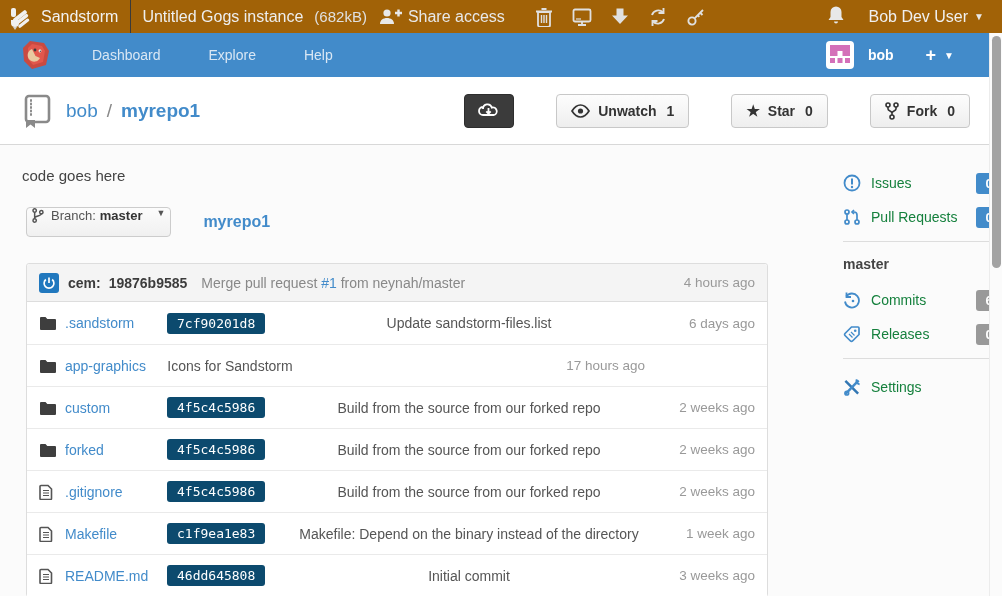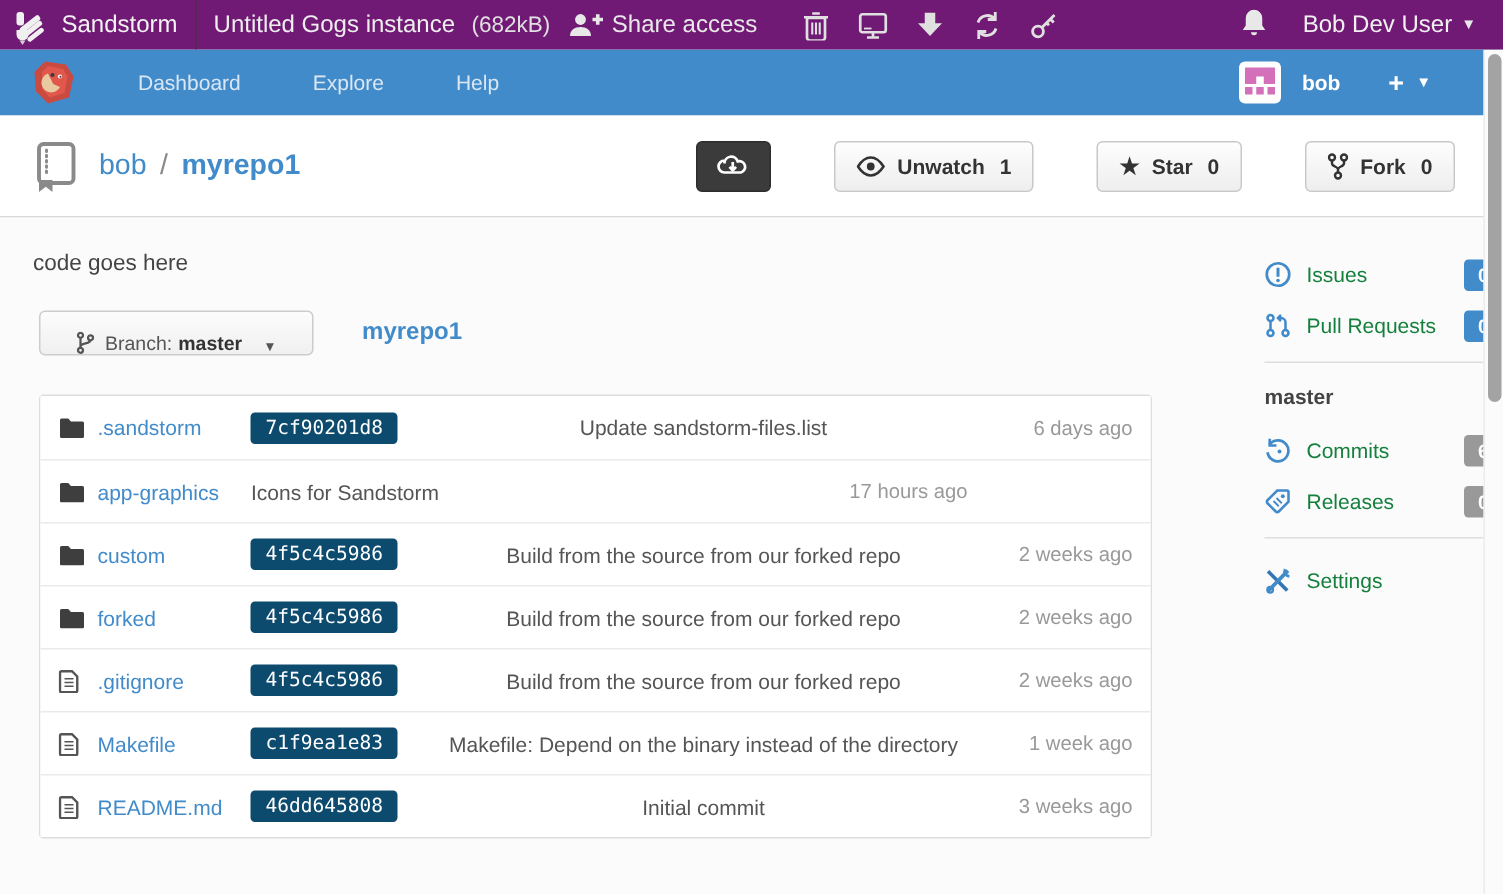--- a/index.html
+++ b/index.html
@@ -1,20 +1,20 @@
 <!DOCTYPE html>
 <html><head>
 <meta charset="utf-8">
 <style>
   * { margin:0; padding:0; box-sizing:border-box; }
   html,body { width:1002px; height:596px; overflow:hidden; }
   body { font-family:"Liberation Sans", sans-serif; background:#fff; position:relative; }
 
   
-  .topbar { height:33px; background:#701a75; display:flex; align-items:center; color:#e8e8e8; font-size:15px; position:relative; z-index:5; }
+  .topbar { height:33px; background:#a16207; display:flex; align-items:center; color:#e8e8e8; font-size:15px; position:relative; z-index:5; }
   .topbar .ss-logo { width:26px; height:26px; margin-left:8px; position:relative; display:flex; align-items:center; justify-content:center; cursor:pointer; }
   .topbar .app-name { margin-left:7px; font-size:16px; color:#f2f2f2; }
   .topbar .vdivider { width:1px; height:33px; background:#3a3a3a; margin:0 11px 0 12px; }
   .grain-title { color:#eee; font-size:16px; }
   .grain-size { color:#e0e0e0; font-size:15px; margin-left:11px; }
   .share-btn { display:flex; align-items:center; margin-left:12px; cursor:pointer; }
   .share-btn span { margin-left:5px; font-size:16px; }
   .top-icons { display:flex; align-items:center; margin-left:20px; }
   .top-icon { width:22px; height:22px; margin:0 8px; display:flex; align-items:center; justify-content:center; cursor:pointer; }
   .top-right { margin-left:auto; display:flex; align-items:center; margin-right:18px; }
@@ -46,21 +46,21 @@
   .btn svg, .btn .glyph { margin-right:8px; }
   .btn-dark { width:50px; height:34px; background:#3b3b3b; border:1px solid #2d2d2d; border-radius:4px; display:flex; align-items:center; justify-content:center; cursor:pointer; }
   .hdr-buttons .btn { margin-left:42px; }
   .glyph-star { font-size:15px; color:#333; }
 
   
   .content { background:#fbfbfb; height:451px; display:flex; }
   .main { width:884px; padding-left:26px; }
   .desc { margin-top:22px; font-size:15px; color:#444; margin-left:-4px; padding-left:0; }
   .branch-row { margin-top:23px; display:flex; align-items:center; }
-  .branch-btn { border:1px solid #ccc; border-radius:4px; background:linear-gradient(#fcfcfc,#f0f0f0); height:30px; display:flex; align-items:flex-end; padding:0 24px; font-size:13px; color:#555; cursor:pointer; }
+  .branch-btn { border:1px solid #ccc; border-radius:4px; background:linear-gradient(#fcfcfc,#f0f0f0); height:30px; display:flex; align-items:flex-start; padding:0 5px; font-size:13px; color:#555; cursor:pointer; }
   .branch-btn b { color:#333; margin-left:4px; }
   .branch-btn svg { margin-right:7px; }
   .branch-btn .caret { font-size:9px; margin-left:14px; color:#555; }
   .branch-repo-link { color:#428bca; font-weight:bold; font-size:16px; margin-left:32px; cursor:pointer; }
 
   .file-table { margin-top:26px; width:742px; border:1px solid #ddd; border-radius:3px; background:#fff; }
   .commit-bar { height:38px; background:#f4f4f4; border-bottom:1px solid #ddd; border-radius:3px 3px 0 0; display:flex; align-items:center; padding:0 12px; font-size:14px; }
   .commit-avatar { width:20px; height:20px; border-radius:3px; background:#2178be; display:flex; align-items:center; justify-content:center; }
   .commit-author { font-weight:bold; color:#3c3c3c; margin-left:9px; }
   .commit-sha { font-weight:bold; color:#3c3c3c; margin-left:8px; }
@@ -258,20 +258,36 @@
           <path d="M3 5 v8 M11 7 c0 3 -8 2 -8 5" fill="none" stroke="#555" stroke-width="1.8"></path>
         </svg>
         <span>Branch:</span>
         <b>master</b>
         <span class="caret">▼</span>
       </div>
       <span class="branch-repo-link">myrepo1</span>
     </div>
 
     <div class="file-table">
+      <div class="commit-bar">
+        <div class="commit-avatar">
+          <svg width="14" height="14" viewBox="0 0 20 20">
+            <path d="M5.5 5 a7 7 0 1 0 9 0" fill="none" stroke="#fff" stroke-width="2.4"></path>
+            <path d="M10 2 v8" stroke="#fff" stroke-width="2.4"></path>
+          </svg>
+        </div>
+        <span class="commit-author">cem:</span>
+        <span class="commit-sha">19876b9585</span>
+        <span class="commit-msg">
+          <span>Merge pull request</span>
+          <span class="pr-link">#1</span>
+          <span>from neynah/master</span>
+        </span>
+        <span class="commit-time">4 hours ago</span>
+      </div>
 
       <div class="file-row">
         <svg width="17" height="14" viewBox="0 0 17 14">
             <path d="M1 2 a1 1 0 0 1 1 -1 h4.5 l1.8 2 H16 a1 1 0 0 1 1 1 v9 a1 1 0 0 1 -1 1 H2 a1 1 0 0 1 -1 -1 z" fill="#3e3e3e"></path>
           </svg>
         <span class="file-name">.sandstorm</span>
         <span><span class="sha-badge">7cf90201d8</span></span>
         <span class="file-msg">Update sandstorm-files.list</span>
         <span class="file-time">6 days ago</span>
       </div>

